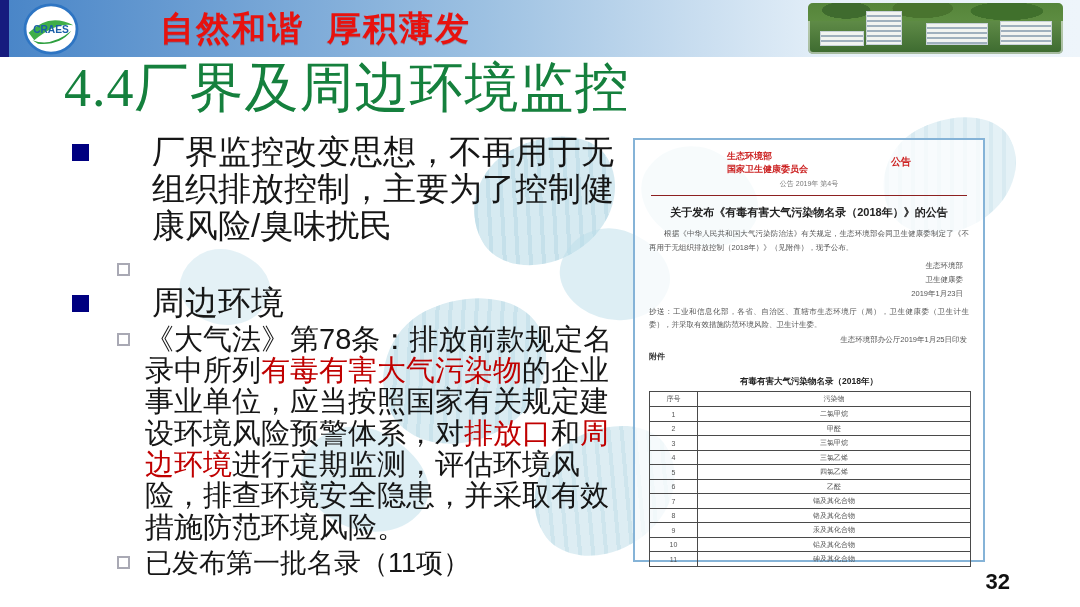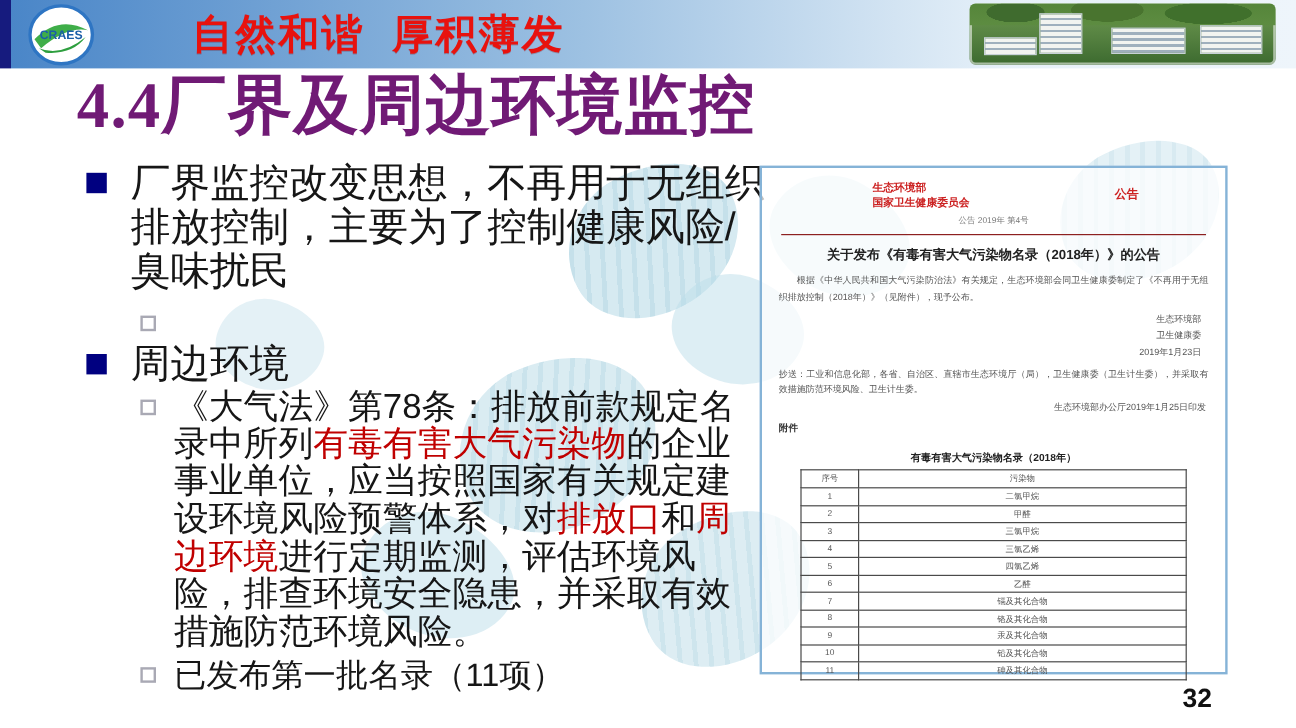--- a/index.html
+++ b/index.html
@@ -68,54 +68,54 @@
   }
   .b1 { left: 58px; top: 8px;  width: 36px; height: 34px; }
   .b2 { left: 12px; top: 28px; width: 44px; height: 15px; }
   .b3 { left: 118px; top: 20px; width: 62px; height: 22px; }
   .b4 { left: 192px; top: 18px; width: 52px; height: 24px; }
 
   
   .page-title {
     position: absolute; left: 64px; top: 52px; z-index: 3;
     font-family: "Liberation Serif", "DejaVu Serif", serif;
-    font-size: 54px; font-weight: bold; color: #701a75;
+    font-size: 54px; font-weight: normal; color: #15803d;
     letter-spacing: 1px;
     white-space: nowrap;
   }
 
   
   .content {
     position: absolute; left: 72px; top: 134px; width: 565px; z-index: 2;
     color: #161616;
   }
   .bullet-row { display: flex; align-items: flex-start; }
   .marker-sq {
     flex: 0 0 auto;
     width: 17px; height: 17px; margin-top: 10px; margin-right: 20px;
     background: #000080;
   }
   .marker-sub {
     flex: 0 0 auto;
     width: 13px; height: 13px; margin-top: 9px; margin-right: 15px;
     border: 2px solid #a9a9b4; background: #fff;
   }
-  .lvl1-text { font-size: 33px; line-height: 1.12; }
+  .lvl1-text { font-size: 33px; line-height: 1.12; margin-left: 43px; }
   .sub-row { margin-left: 45px; }
   .sub1-text { font-size: 27px; line-height: 1.2; }
   .law-text { font-size: 29px; line-height: 1.08; }
   .red { color: #c00000; }
   .g1 { margin-bottom: 9px; }
   .g-sub1 { margin-bottom: 9px; }
   .g2 { margin-bottom: 2px; }
   .g-law { margin-bottom: 4px; }
 
   
   .doc {
-    position: absolute; left: 633px; top: 138px; width: 390px; height: 424px;
+    position: absolute; left: 633px; top: 138px; width: 352px; height: 424px;
     background: rgba(255,255,255,.72);
     border: 2px solid #85b3d7;
     z-index: 2;
     padding: 8px 14px 6px 14px;
     color: #555;
     font-size: 7.5px;
   }
   .doc-red { color: #cc2222; }
   .doc-head { position: relative; height: 26px; margin-top: 2px; }
   .agency { position: absolute; left: 78px; top: 0; font-weight: bold; font-size: 9px; line-height: 1.4; }

